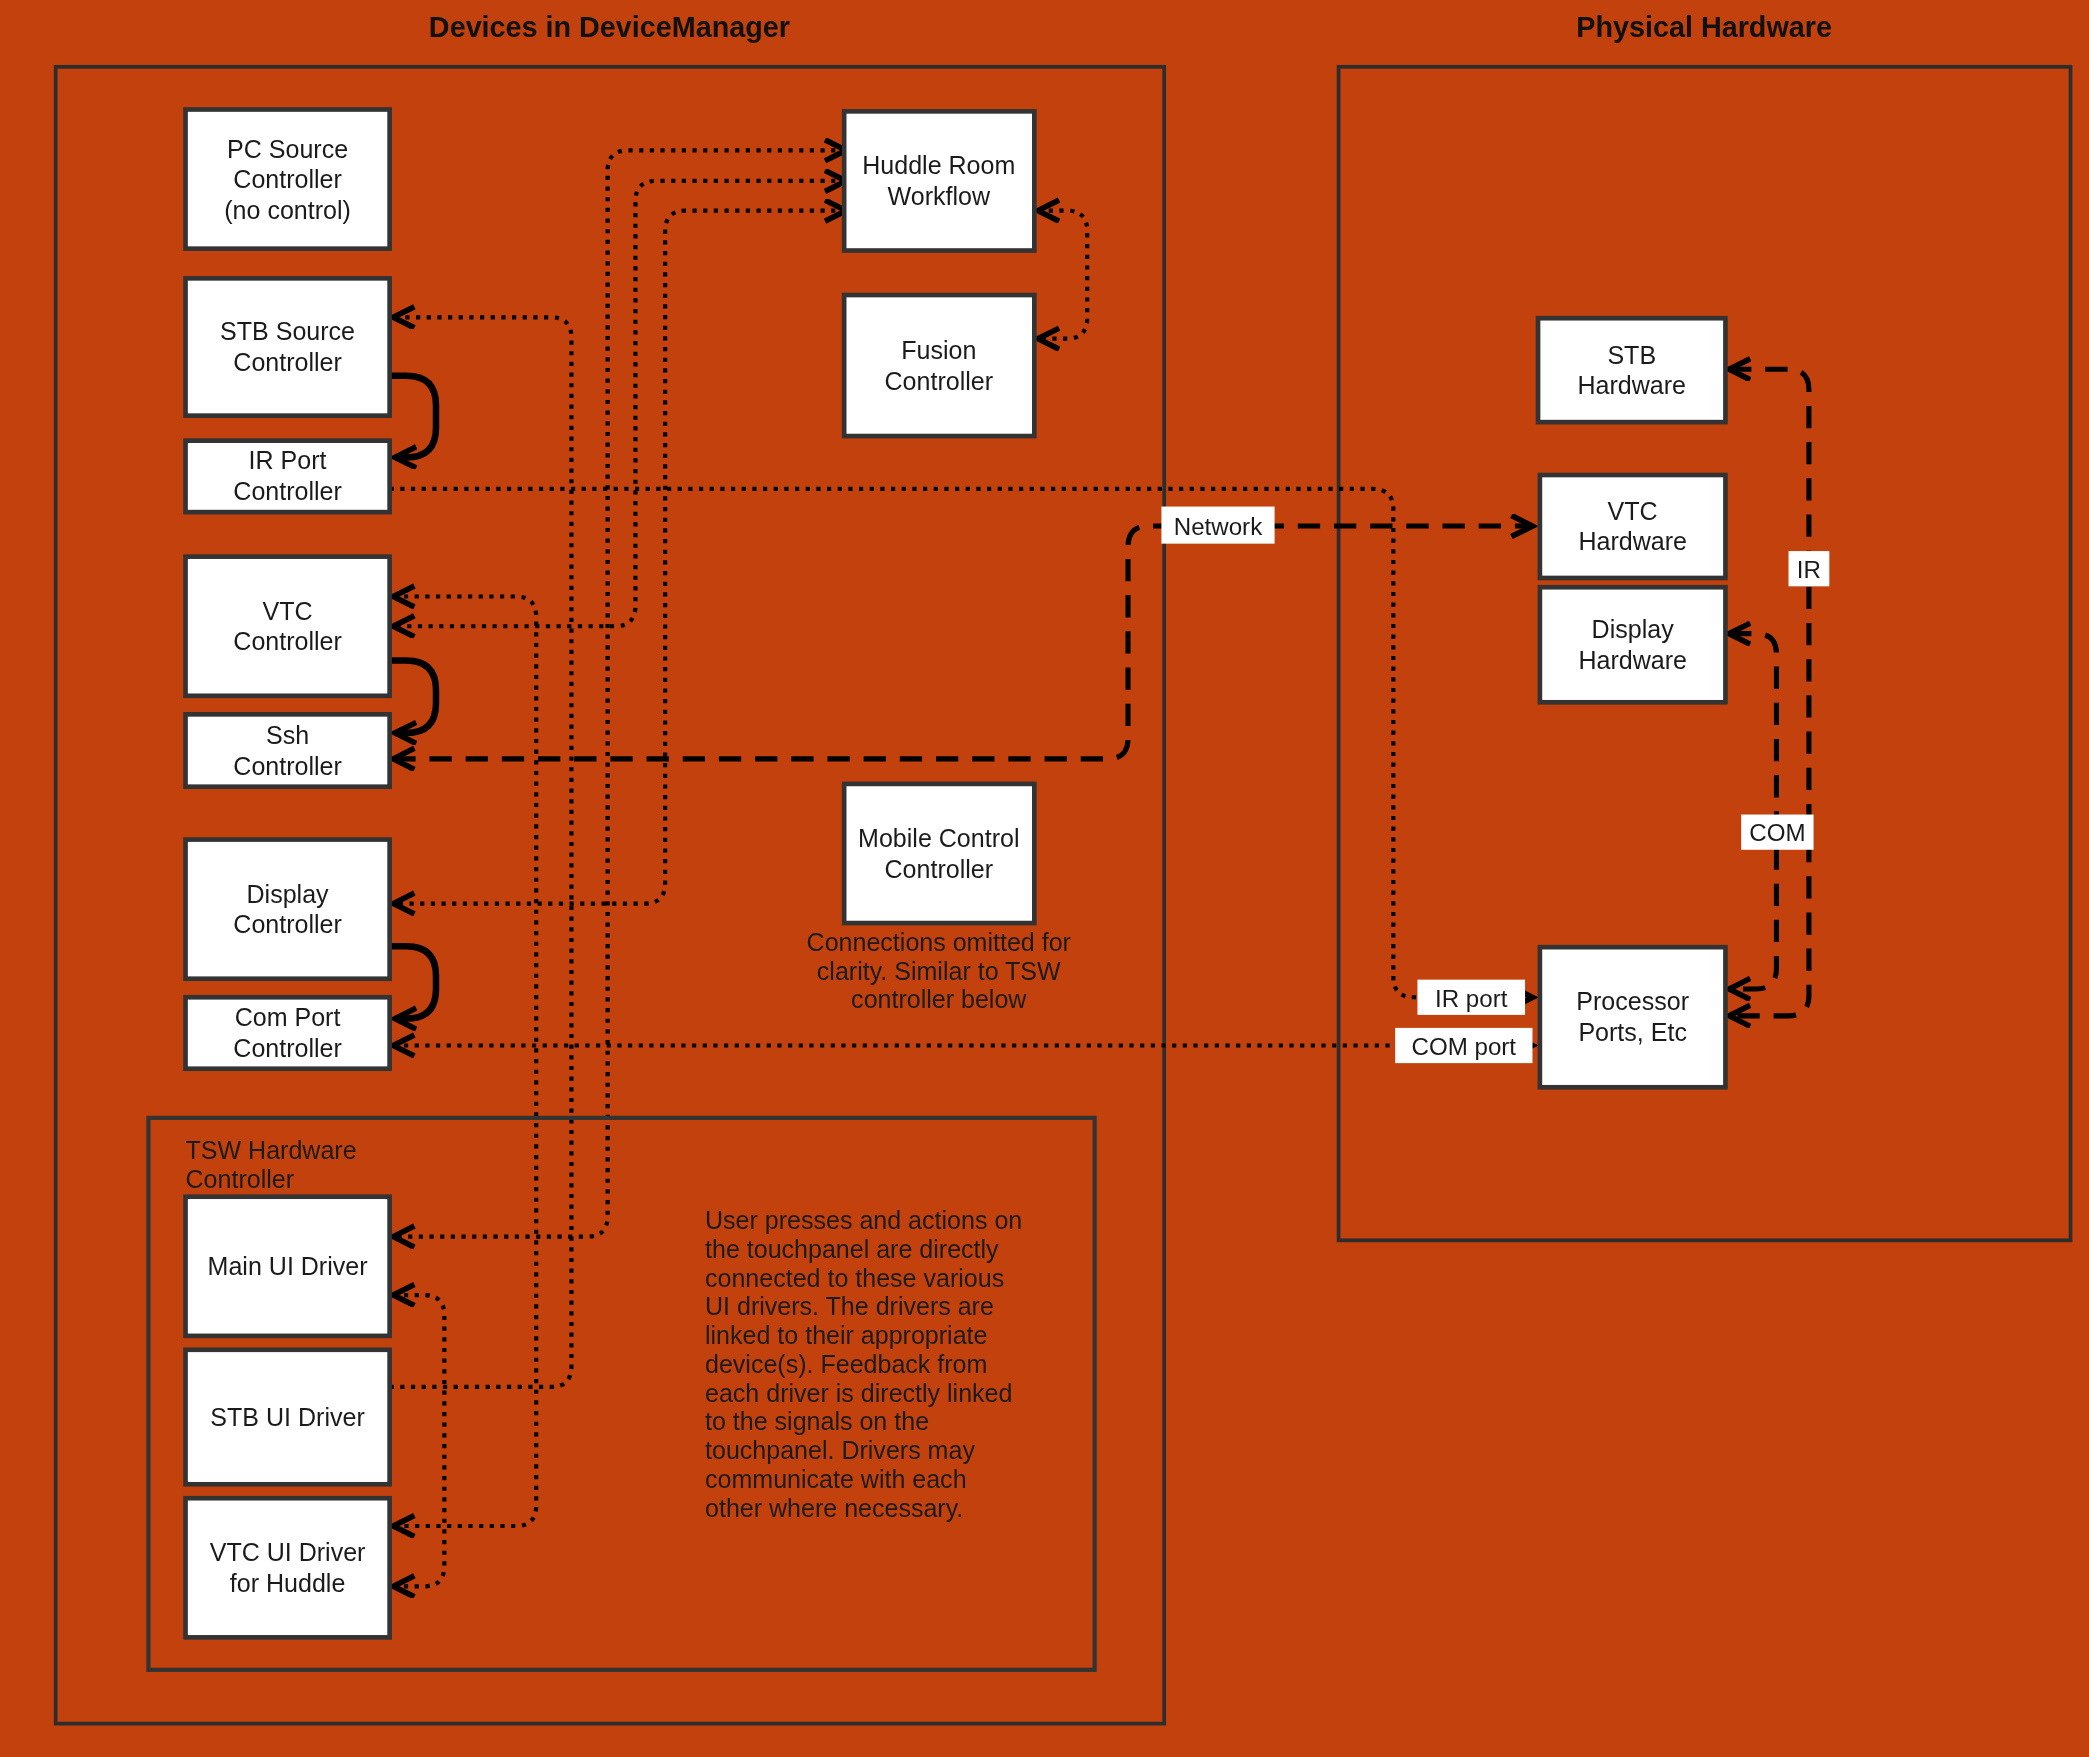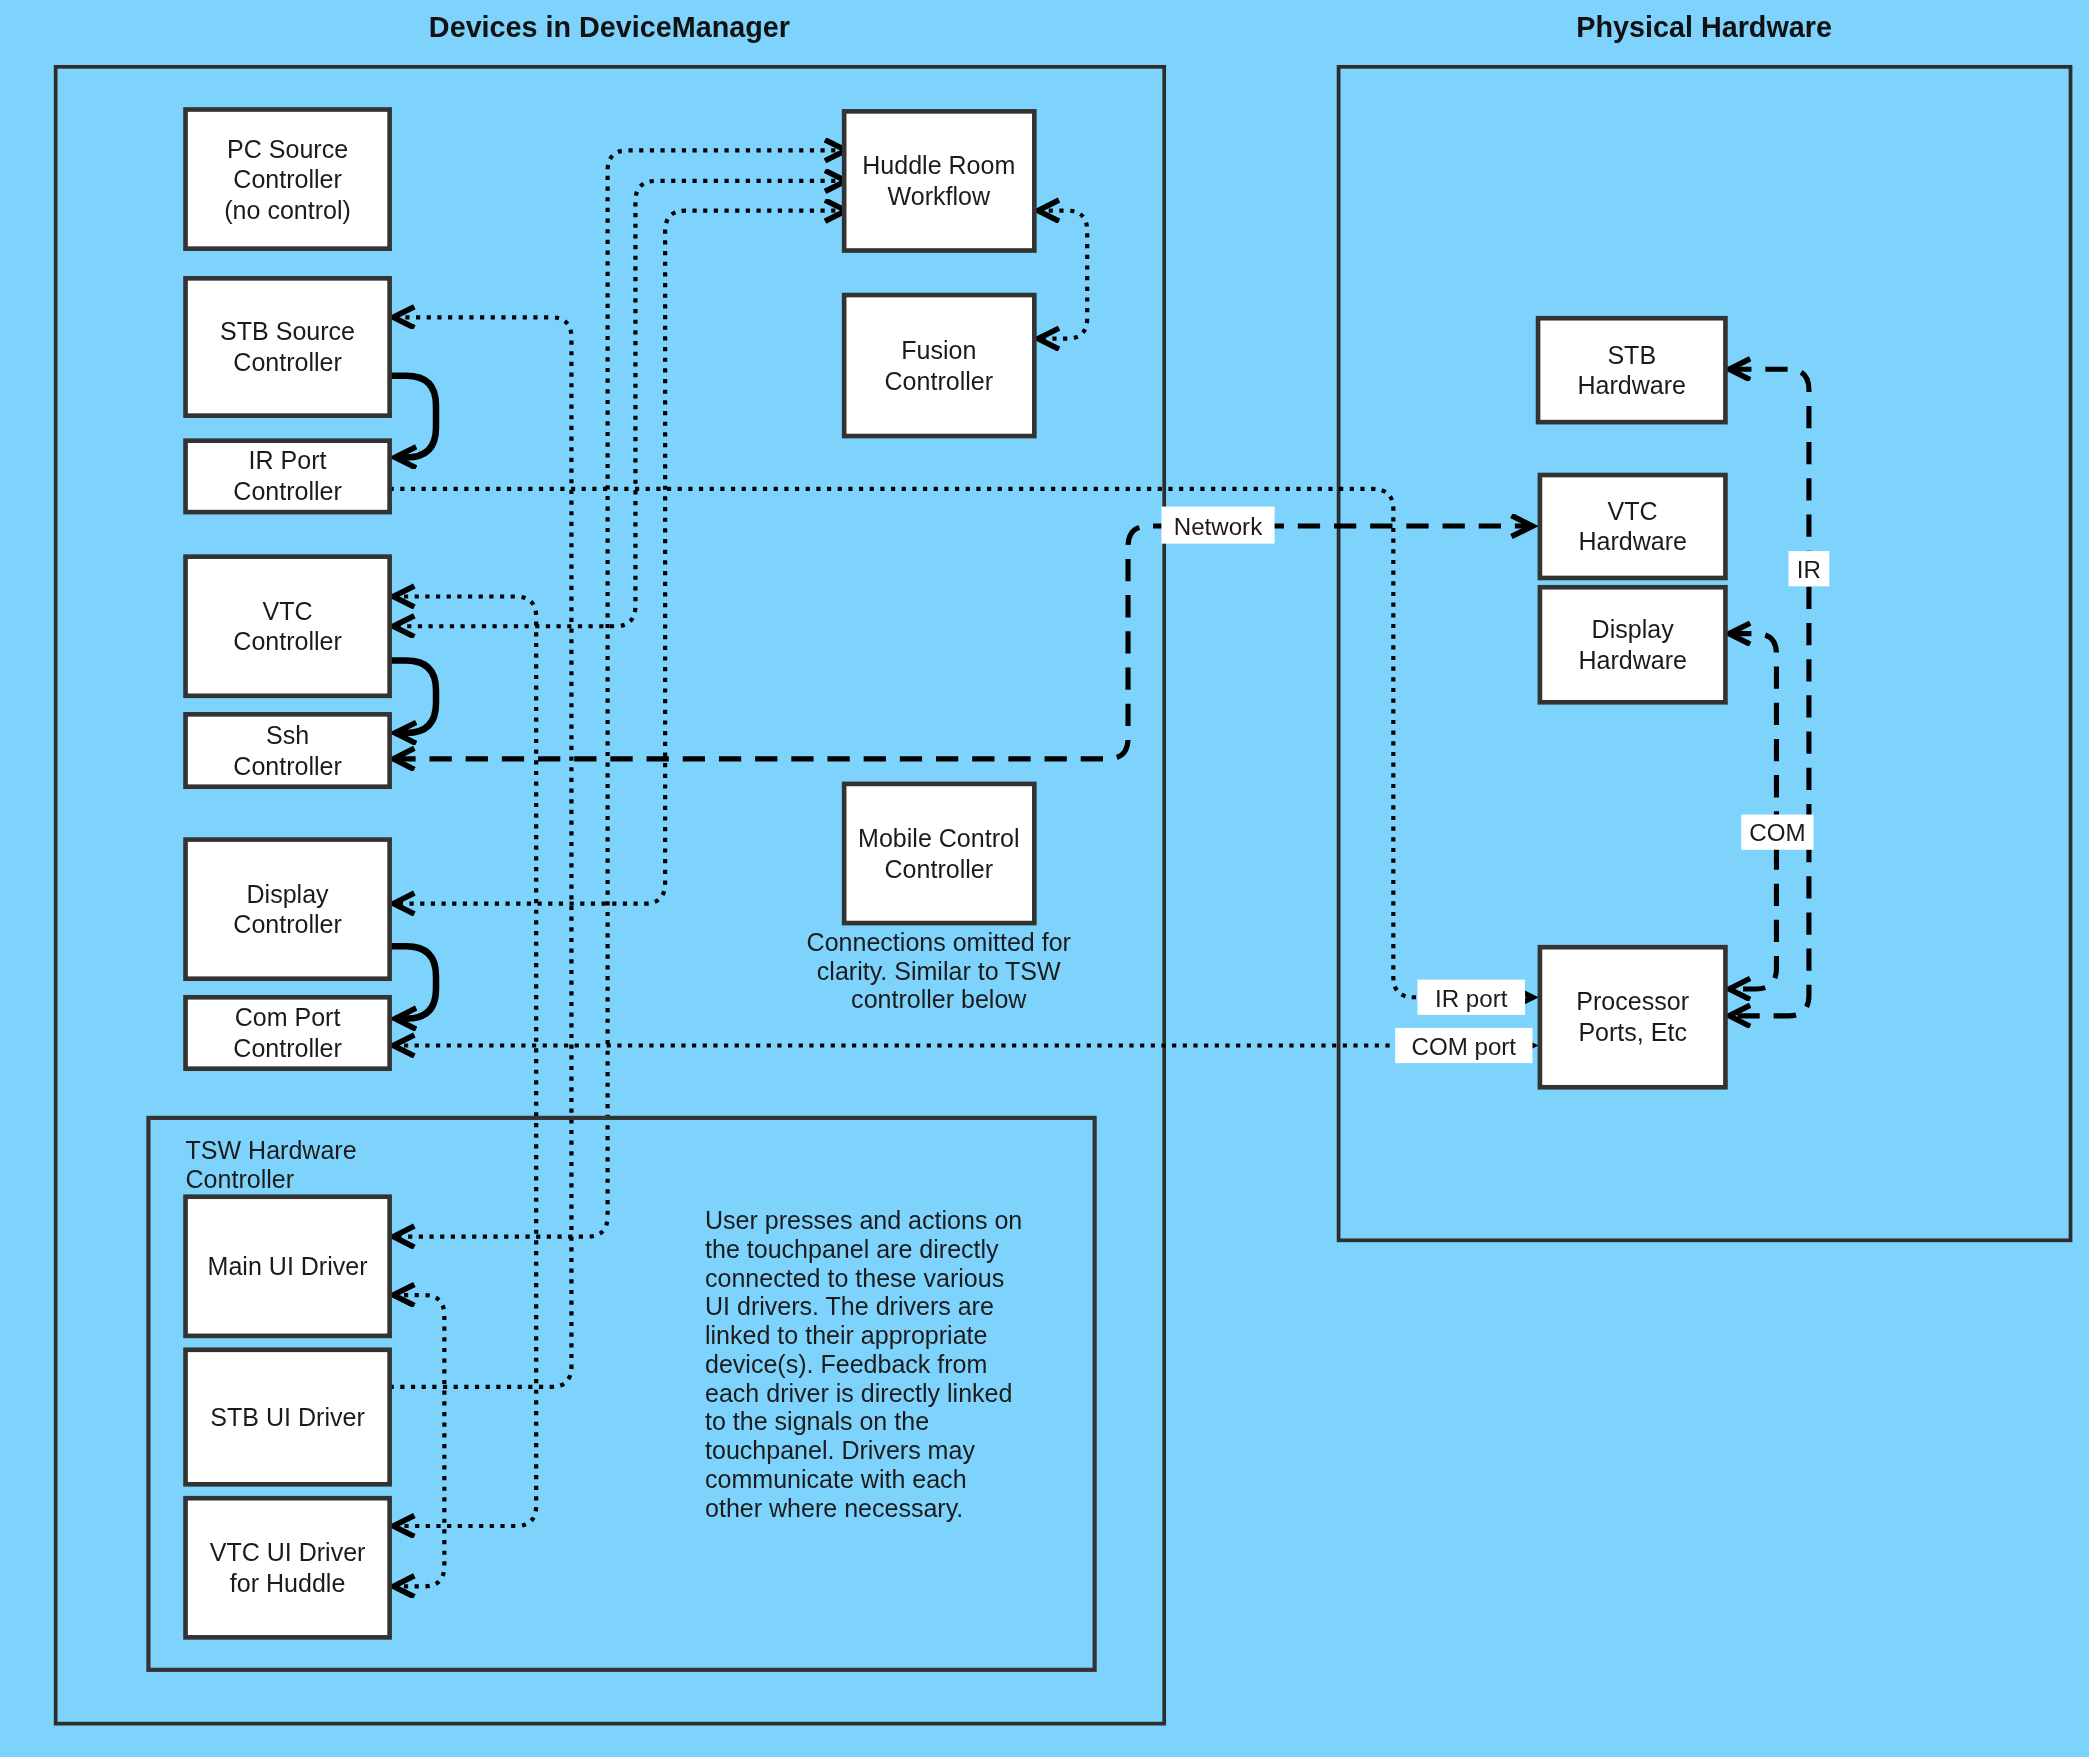--- a/index.html
+++ b/index.html
@@ -1,16 +1,16 @@
 <!DOCTYPE html>
 <html style="font-size:15px"><head>
 <meta charset="utf-8">
 <style>
   html,body{margin:0;padding:0;background:#ffffff;}
-  .stage{position:relative;width:2090px;height:1758px;background:#7dd3fc;overflow:hidden;}
+  .stage{position:relative;width:2090px;height:1758px;background:#c2410c;overflow:hidden;}
   svg{display:block;font-family:"Liberation Sans",sans-serif;}
   .outer{fill:none;stroke:#2d2d2d;stroke-width:4;}
   .node{fill:#ffffff;stroke:#333333;stroke-width:5;}
   .tswbox{fill:none;stroke:#333333;stroke-width:4.5;}
   .lbl{font-size:27px;fill:#1b1b1b;text-anchor:middle;}
   .lbl-left{font-size:27px;fill:#1b1b1b;text-anchor:start;}
   .title{font-size:31px;font-weight:bold;fill:#111;text-anchor:middle;}
   .note{font-size:27px;fill:#1b1b1b;}
   .dotted{fill:none;stroke:#000;stroke-width:4.5;stroke-dasharray:4.5 7;stroke-linecap:butt;}
   .dashed{fill:none;stroke:#000;stroke-width:5.5;stroke-dasharray:24 15;stroke-linecap:butt;}

